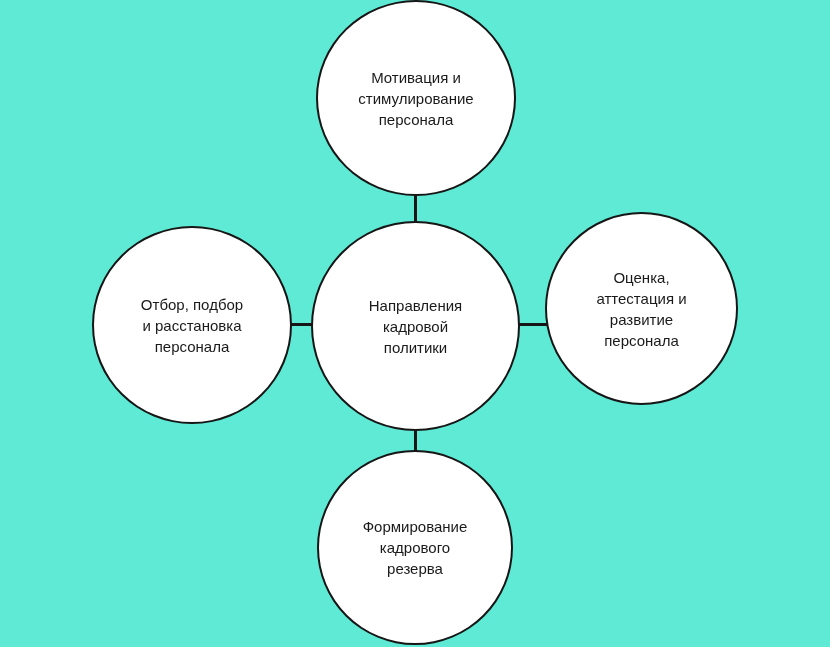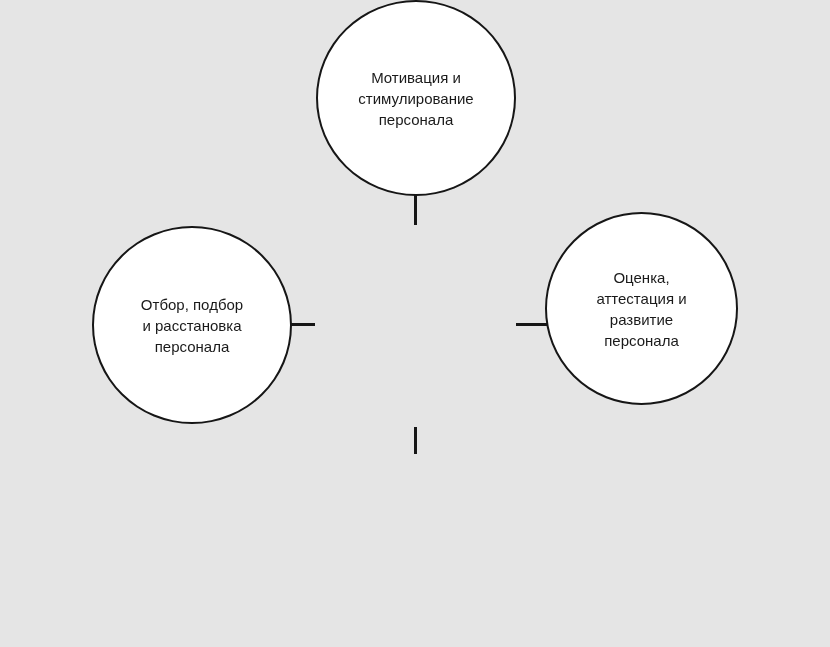--- a/index.html
+++ b/index.html
@@ -5,21 +5,21 @@
   html, body {
     margin: 0;
     padding: 0;
     background: #ffffff;
     font-family: "Liberation Sans", sans-serif;
   }
   .canvas {
     position: relative;
     width: 830px;
     height: 647px;
-    background: #e5e5e5;
+    background: #5eead4;
     overflow: hidden;
   }
   .node {
     position: absolute;
     border: 2.5px solid #161616;
     border-radius: 50%;
     background: #ffffff;
     display: flex;
     align-items: center;
     justify-content: center;
@@ -66,22 +66,32 @@
 стимулирование
 персонала</span>
   </div>
 
   <div class="node node-left">
     <span class="label">Отбор, подбор
 и расстановка
 персонала</span>
   </div>
 
+  <div class="node node-center">
+    <span class="label">Направления
+кадровой
+политики</span>
+  </div>
 
   <div class="node node-right">
     <span class="label">Оценка,
 аттестация и
 развитие
 персонала</span>
   </div>
 
+  <div class="node node-bottom">
+    <span class="label">Формирование
+кадрового
+резерва</span>
+  </div>
 
 </div>
 
 </body></html>

